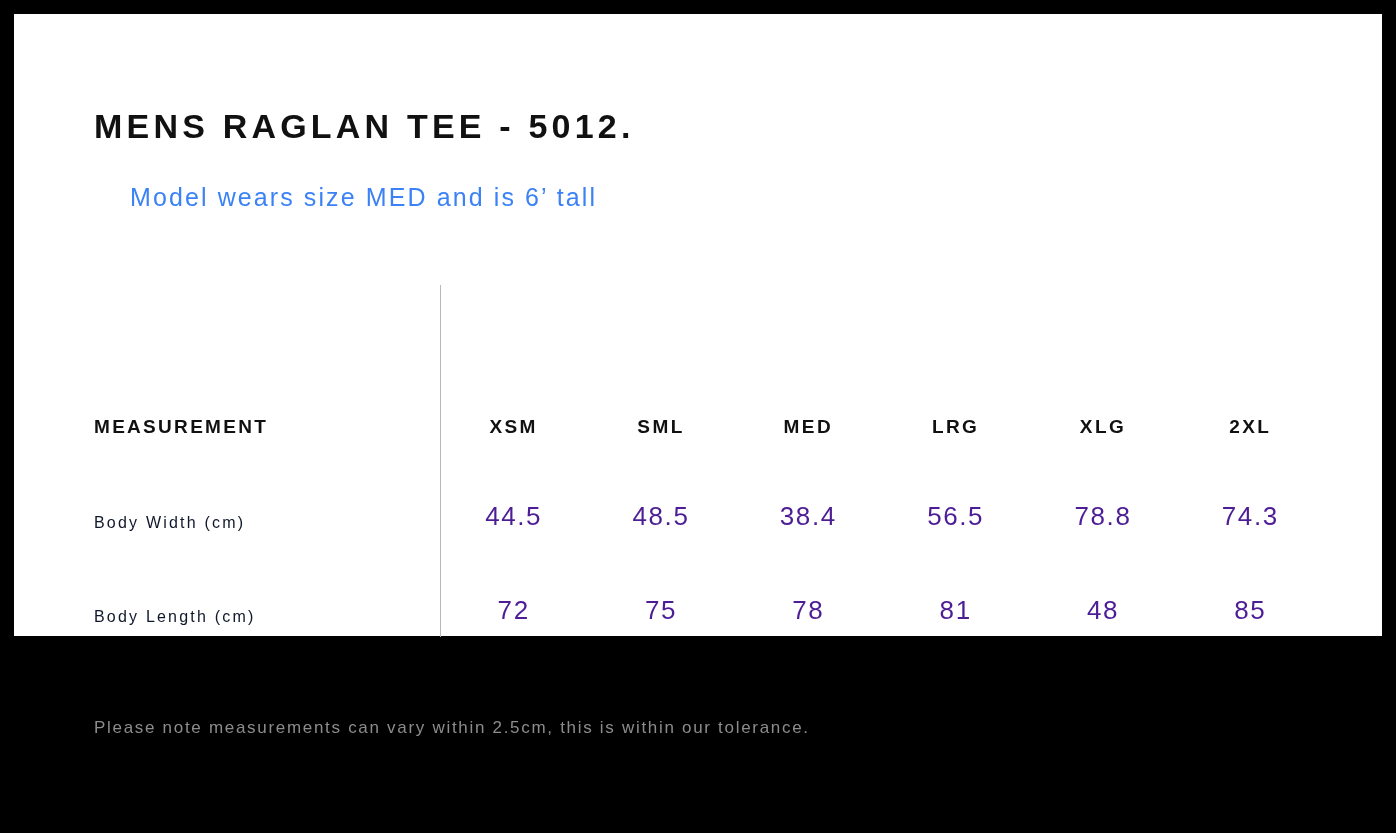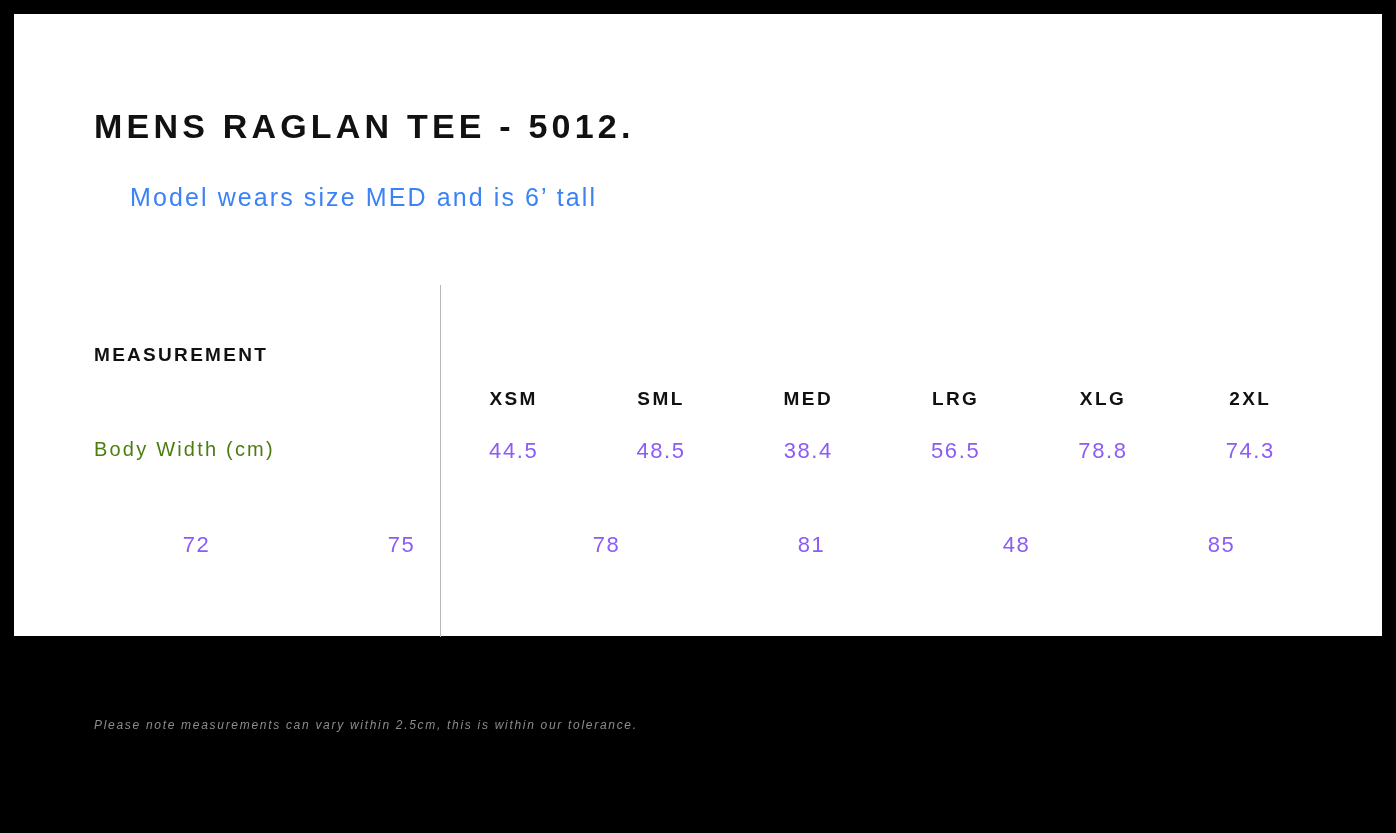--- a/index.html
+++ b/index.html
@@ -51,57 +51,56 @@
     background: #b8b8b8;
   }
   .table {
     position: absolute;
     left: 80px;
     top: 330px;
     width: 1230px;
   }
   .row {
     display: flex;
-    align-items: flex-start;
+    align-items: flex-end;
     height: 94px;
   }
   .cell-label {
     width: 346px;
     flex: 0 0 346px;
-    font-size: 20px;
+    font-size: 16px;
     letter-spacing: 2.2px;
-    color: #4d7c0f;
+    color: #0f172a;
     white-space: nowrap;
   }
   .row-head .cell-label {
     font-size: 19px;
     font-weight: bold;
     letter-spacing: 2.3px;
     color: #111111;
   }
   .cell-val {
     flex: 1 1 0;
     text-align: center;
-    font-size: 22px;
+    font-size: 26px;
     letter-spacing: 1.6px;
-    color: #8b5cf6;
+    color: #4c1d95;
   }
   .row-head .cell-val {
     font-size: 19px;
     font-weight: bold;
     letter-spacing: 2.4px;
     color: #111111;
     margin-top: 44px;
   }
   .note {
     position: absolute;
     left: 80px;
     top: 704px;
-    font-size: 12px;
-    font-style: italic;
+    font-size: 17px;
     letter-spacing: 1.7px;
     color: #8c8c8c;
     white-space: nowrap;
   }
 </style>
 </head>
 <body>
 
 <div class="page">
 
@@ -126,20 +125,21 @@
       <div class="cell-label">Body Width (cm)</div>
       <div class="cell-val">44.5</div>
       <div class="cell-val">48.5</div>
       <div class="cell-val">38.4</div>
       <div class="cell-val">56.5</div>
       <div class="cell-val">78.8</div>
       <div class="cell-val">74.3</div>
     </div>
 
     <div class="row">
+      <div class="cell-label">Body Length (cm)</div>
       <div class="cell-val">72</div>
       <div class="cell-val">75</div>
       <div class="cell-val">78</div>
       <div class="cell-val">81</div>
       <div class="cell-val">48</div>
       <div class="cell-val">85</div>
     </div>
 
   </div>
 

